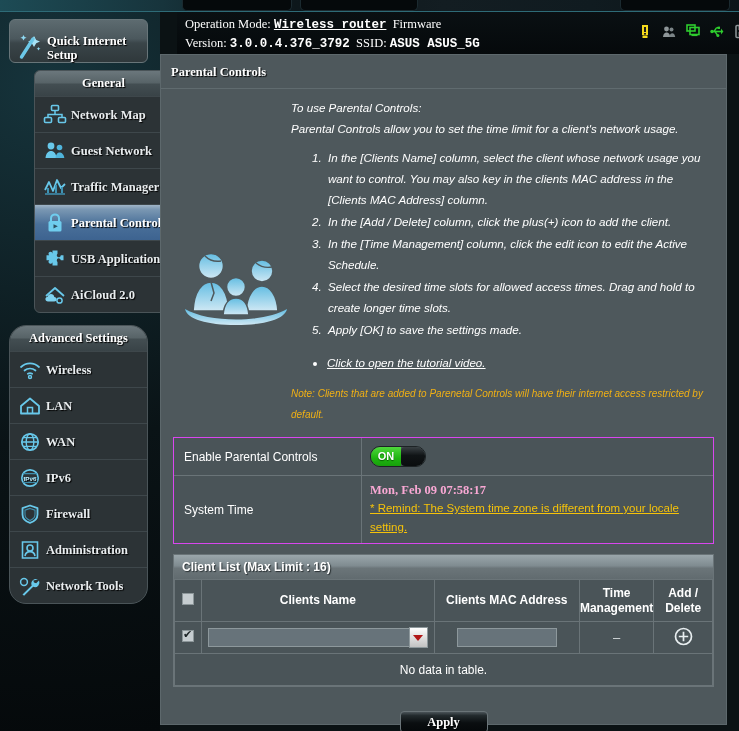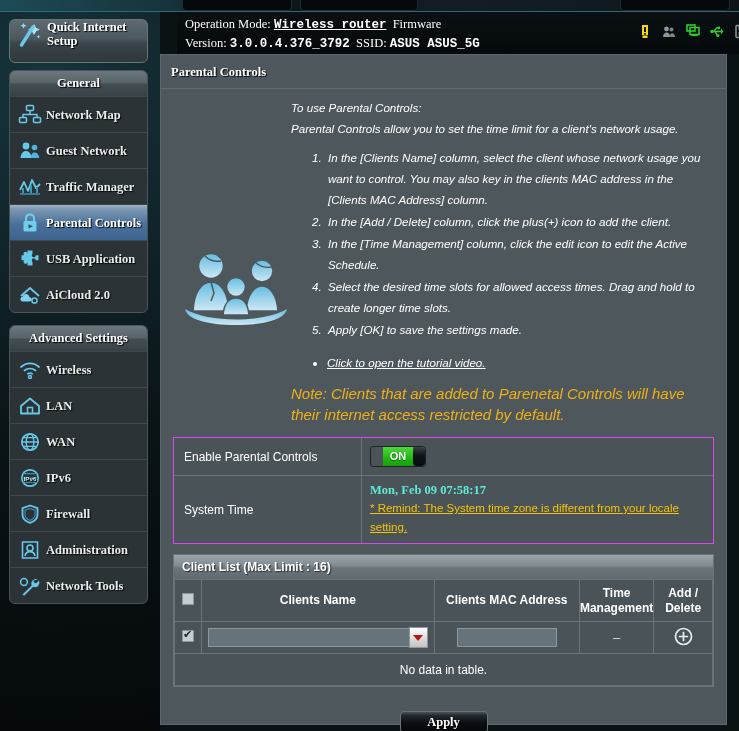--- a/index.html
+++ b/index.html
@@ -30,37 +30,37 @@
   .sidebar {
     position: absolute; left: 0; top: 12px; width: 160px; height: 719px;
     background:
       radial-gradient(circle at 30% 10%, #16343c 0%, #0a1316 55%, #05090b 100%);
   }
   .qis {
     position: absolute; left: 9px; top: 7px; width: 139px; height: 44px;
     border-radius: 6px;
     background: linear-gradient(180deg,#5d6b70 0%,#4b585d 45%,#3a4549 55%,#2f383b 100%);
     border: 1px solid #687579;
-    display: flex; align-items: flex-start; padding-left: 6px; cursor: pointer;
+    display: flex; align-items: flex-end; padding-left: 6px; cursor: pointer;
   }
   .qis .label {
     color: #fff; font-size: 12.5px; font-weight: bold; line-height: 14px;
     text-shadow: 1px 1px 1px #000; margin-left: 5px; font-family: "Liberation Serif", serif;
   }
   .wand { width: 26px; height: 30px; position: relative; flex: 0 0 26px; }
 
   .menu-block {
     position: absolute; left: 9px; width: 139px;
     background: #2c3336;
     border: 1px solid #4a5458;
     border-radius: 6px;
     overflow: hidden;
   }
-  #block-general { top: 58px; }
-  #block-advanced { top: 313px; }
+  #block-general { top: 58px; margin-left: 25px; }
+  #block-advanced { top: 313px; border-radius: 17px; }
 
   .menu-head {
     height: 25px; line-height: 25px; text-align: center;
     color: #ffffff; font-size: 12.5px; font-weight: bold;
     text-shadow: 1px 1px 1px #000;
     background: linear-gradient(180deg,#6b777c 0%,#576367 48%,#434e52 52%,#394347 100%);
     font-family: "Liberation Serif", serif;
   }
   .menu-item {
     display: flex; align-items: center; min-height: 36px;
@@ -108,52 +108,52 @@
   }
   .desc-wrap { position: relative; padding: 8px 14px 4px 0; }
   .desc {
     margin-left: 130px; color: #ffffff; font-style: italic;
     font-size: 11.6px; line-height: 21px;
   }
   .desc ol { margin: 8px 0 0 20px; padding-left: 14px; }
   .desc ol li { margin-bottom: 1px; padding-left: 3px; }
   .desc ul { margin: 12px 0 4px 22px; padding-left: 14px; }
   .desc ul li a { color: #ffffff; text-decoration: underline; cursor: pointer; }
-  .note { color: #f0b015; font-style: italic; font-size: 15px; line-height: 21px; margin-top: 10px; }
+  .note { color: #f0b015; font-style: italic; font-size: 10px; line-height: 21px; margin-top: 10px; }
 
   .family-icon { position: absolute; left: 20px; top: 160px; width: 110px; height: 80px; }
 
   
   .settings {
     margin: 8px 12px 0 12px;
     border: 1px solid #d946ef;
     background: #4a5458;
   }
   .srow { display: flex; border-bottom: 1px solid #6a7478; min-height: 38px; }
   .srow:last-child { border-bottom: none; }
   .scell-label {
     flex: 0 0 188px; display: flex; align-items: center; padding-left: 10px;
     color: #ffffff; font-size: 12px; border-right: 1px solid #6a7478;
   }
   .scell-val { flex: 1; display: flex; align-items: center; padding: 6px 8px; }
 
   .toggle {
-    width: 56px; height: 21px; border-radius: 3px; display: flex; cursor: pointer;
-    border: 1px solid #1d2325; overflow: hidden; padding-left: 12px;
+    width: 56px; height: 21px; border-radius: 10px; display: flex; cursor: pointer;
+    border: 1px solid #1d2325; overflow: hidden;
   }
   .toggle .on {
     flex: 0 0 30px; background: linear-gradient(180deg,#4fd83c 0%,#1fb410 60%,#17a00b 100%);
     color: #fff; font-size: 11px; font-weight: bold; text-align: center; line-height: 19px;
     text-shadow: 0 1px 1px #0a5e05;
   }
   .toggle .knob {
     flex: 1; border-radius: 4px;
     background: linear-gradient(180deg,#3a4144 0%,#101416 45%,#0a0d0e 100%);
   }
-  .time-val { color: #5eead4; font-size: 12.5px; font-weight: bold; line-height: 18px; font-family: "Liberation Serif", serif; }
+  .time-val { color: #f9a8d4; font-size: 12.5px; font-weight: bold; line-height: 18px; font-family: "Liberation Serif", serif; }
   .time-remind { color: #f5c20a; font-size: 11.5px; line-height: 19px; text-decoration: underline; cursor: pointer; display:block; }
 
   
   .clist { margin: 10px 12px 0 12px; border: 1px solid #6a7478; }
   .clist-head {
     height: 24px; line-height: 24px; padding-left: 8px;
     background: linear-gradient(180deg,#9aa6ab 0%,#7f8b90 45%,#6b7579 55%,#616b6f 100%);
     color: #ffffff; font-size: 12px; font-weight: bold; text-shadow: 1px 1px 1px #2a3134;
   }
   table.ctable { width: 100%; border-collapse: collapse; background: #4a5458; }

